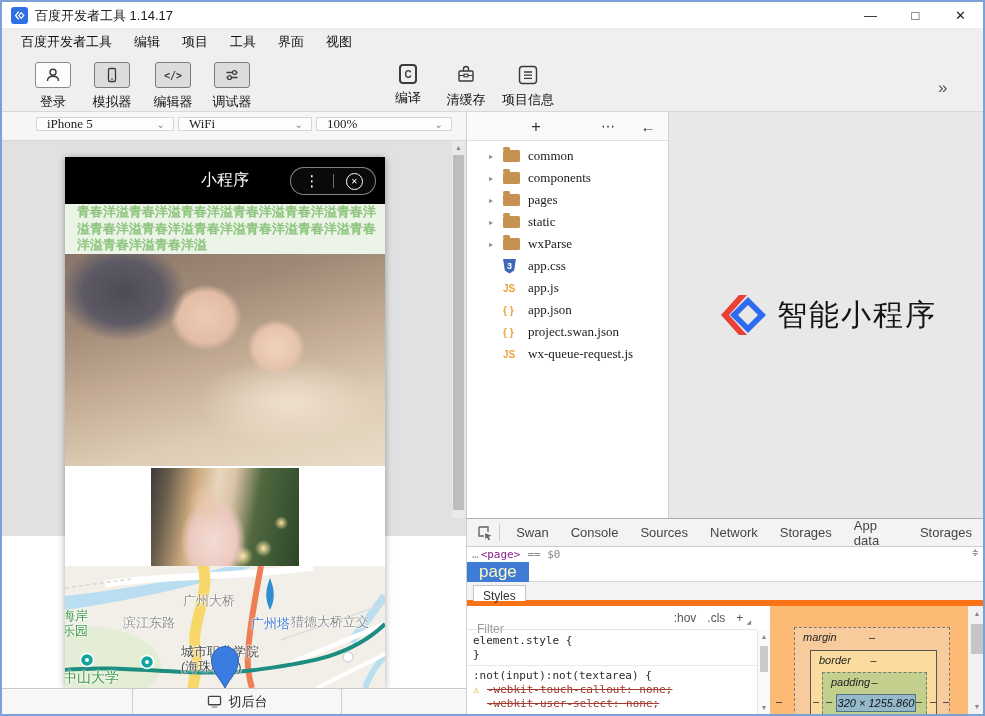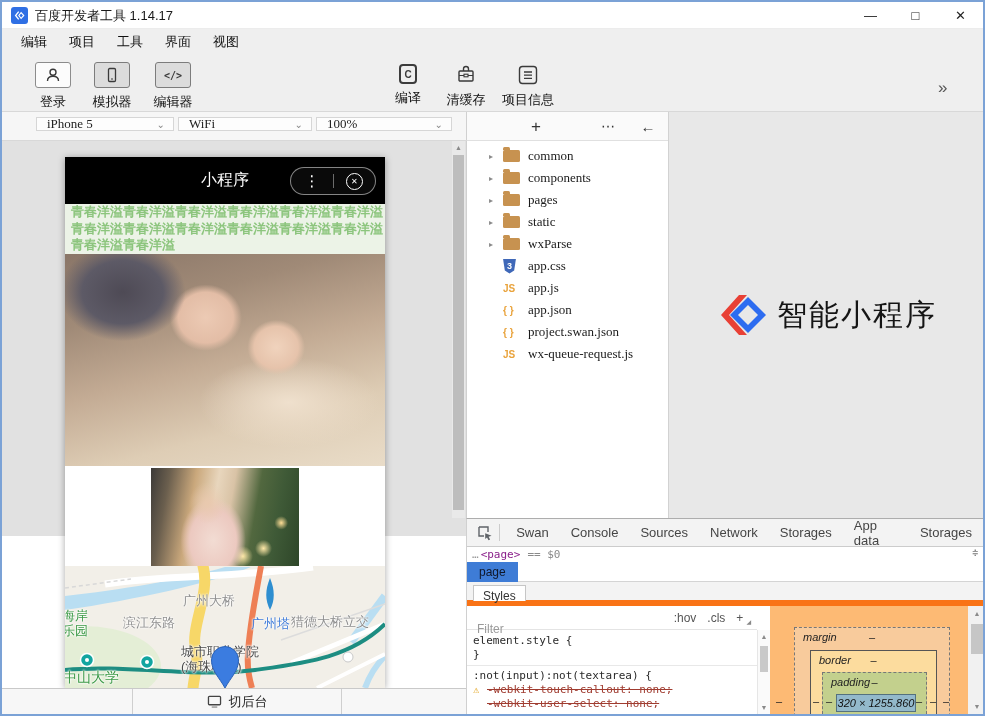--- a/index.html
+++ b/index.html
@@ -61,21 +61,21 @@
   .pnav-title { position:absolute; left:0; right:0; top:0; height:47px; display:flex; align-items:center;
                 justify-content:center; color:#fff; font-size:16px; }
   .capsule { position:absolute; right:9px; top:10px; width:86px; height:28px; border-radius:14px;
              border:1px solid rgba(255,255,255,.5); background:rgba(40,40,40,.25); display:flex; }
   .cap-dots { flex:1; display:flex; align-items:center; justify-content:center; color:#fff; font-size:15px; }
   .cap-div { width:1px; background:rgba(255,255,255,.4); margin:6px 0; }
   .cap-close { flex:1; display:flex; align-items:center; justify-content:center; }
   .cap-close .ring { width:17px; height:17px; border:1.5px solid #fff; border-radius:50%;
                      display:flex; align-items:center; justify-content:center; color:#fff; font-size:8px; }
   .marquee { height:50px; background:#ecf3e7; color:#8cc57d; font-size:13px; font-weight:bold;
-             line-height:16.5px; word-break:break-all; overflow:hidden; padding-left:6px; }
+             line-height:16.5px; word-break:break-all; overflow:hidden; padding-left:12px; }
   .photo1 { height:212px;
     background:
       radial-gradient(90px 70px at 18% 18%, #4e4a55 0%, #5d5a66 45%, rgba(93,90,102,0) 70%),
       radial-gradient(50px 46px at 44% 30%, #eccab4 0%, #e3bda6 55%, rgba(227,189,166,0) 72%),
       radial-gradient(40px 38px at 66% 44%, #f0d3bd 0%, #e6c3ab 55%, rgba(230,195,171,0) 72%),
       radial-gradient(120px 60px at 70% 70%, #efe0cd 0%, rgba(239,224,205,0) 75%),
       linear-gradient(165deg, #8a7668 0%, #a08a77 25%, #c3ab94 50%, #decdb5 75%, #e9dcc8 100%); }
   .photo2row { height:100px; background:#fff; position:relative; }
   .photo2 { position:absolute; left:86px; top:2px; width:148px; height:98px;
     background:
@@ -133,21 +133,21 @@
   .elemline { position:absolute; left:0; right:0; top:28px; height:15px; background:#fff;
               font-family:"DejaVu Sans Mono", monospace; font-size:11px; display:flex; align-items:center;
               padding-left:5px; }
   .elem-prefix { color:#999; margin-right:2px; }
   .elem-tag { color:#8a1f8a; }
   .elem-suffix { color:#8a8a8a; margin-left:7px; }
   .elem-adjust { position:absolute; right:5px; top:0; color:#777; font-size:10px; }
   .crumbbar { position:absolute; left:0; right:0; top:43px; height:20px; background:#fff;
               border-bottom:1px solid #d4d4d4; }
   .crumb { display:inline-block; height:32px; line-height:20px; padding:0 12px; background:#3e7cd6;
-           color:#0f172a; font-size:12px; }
+           color:#fef9c3; font-size:17px; }
   .stylesbar { position:absolute; left:0; right:0; top:63px; height:24px; background:#f3f3f3;
                border-bottom:6px solid #f97316; }
   .ptab { position:absolute; left:6px; top:3px; bottom:-1px; background:#fff; border:1px solid #c6c6c6;
           border-bottom:none; padding:3px 9px 0; font-size:12px; color:#333; }
   .stylescol { position:absolute; left:0; top:87px; width:290px; bottom:0; background:#fff; overflow:hidden; }
   .filterrow { height:24px; border-bottom:1px solid #e4e4e4; display:flex; align-items:center;
                justify-content:space-between; padding:0 6px 0 0; }
   .filter-input { border:none; outline:none; width:110px; font-size:12px; color:#555; padding-left:10px;
                   background:transparent;margin-top:22px; }
   .filter-input::placeholder { color:#9a9a9a; }
@@ -190,20 +190,21 @@
     </div>
     <div class="apptitle">百度开发者工具 1.14.17</div>
     <div class="winctrls">
       <span class="wbtn">—</span>
       <span class="wbtn">□</span>
       <span class="wbtn">✕</span>
     </div>
   </div>
 
   <div class="menubar">
+    <span class="mitem">百度开发者工具</span>
     <span class="mitem">编辑</span>
     <span class="mitem">项目</span>
     <span class="mitem">工具</span>
     <span class="mitem">界面</span>
     <span class="mitem">视图</span>
   </div>
 
   <div class="toolbar">
     <div class="titem" style="left:21px;">
       <span class="tico">
@@ -221,20 +222,30 @@
         <path d="M7 12 H9" stroke="#3a3a3a" stroke-width="1.2"></path>
       </svg>
         </span>
       <span class="tlabel">模拟器</span>
     </div>
     <div class="titem pressed" style="left:141px;">
       <span class="tico">
           <span class="codeglyph">&lt;/&gt;</span>
         </span>
       <span class="tlabel">编辑器</span>
+    </div>
+    <div class="titem pressed" style="left:200px;">
+      <span class="tico">
+          <svg width="16" height="16" viewBox="0 0 16 16">
+        <path d="M2.5 5.5 H13.5 M2.5 10.5 H13.5" stroke="#3a3a3a" stroke-width="1.3"></path>
+        <circle cx="10.5" cy="5.5" r="1.9" fill="#f0f0f0" stroke="#3a3a3a" stroke-width="1.3"></circle>
+        <circle cx="5.5" cy="10.5" r="1.9" fill="#f0f0f0" stroke="#3a3a3a" stroke-width="1.3"></circle>
+      </svg>
+        </span>
+      <span class="tlabel">调试器</span>
     </div>
     <div class="compile-dd">
       <span>普通编译</span>
       <span class="caret">⌄</span>
     </div>
     <div class="titem" style="left:380px;width:52px;">
       <span class="cbadge" style="margin-top:2px;">C</span>
       <span class="tlabel">编译</span>
     </div>
     <div class="titem" style="left:434px;">

